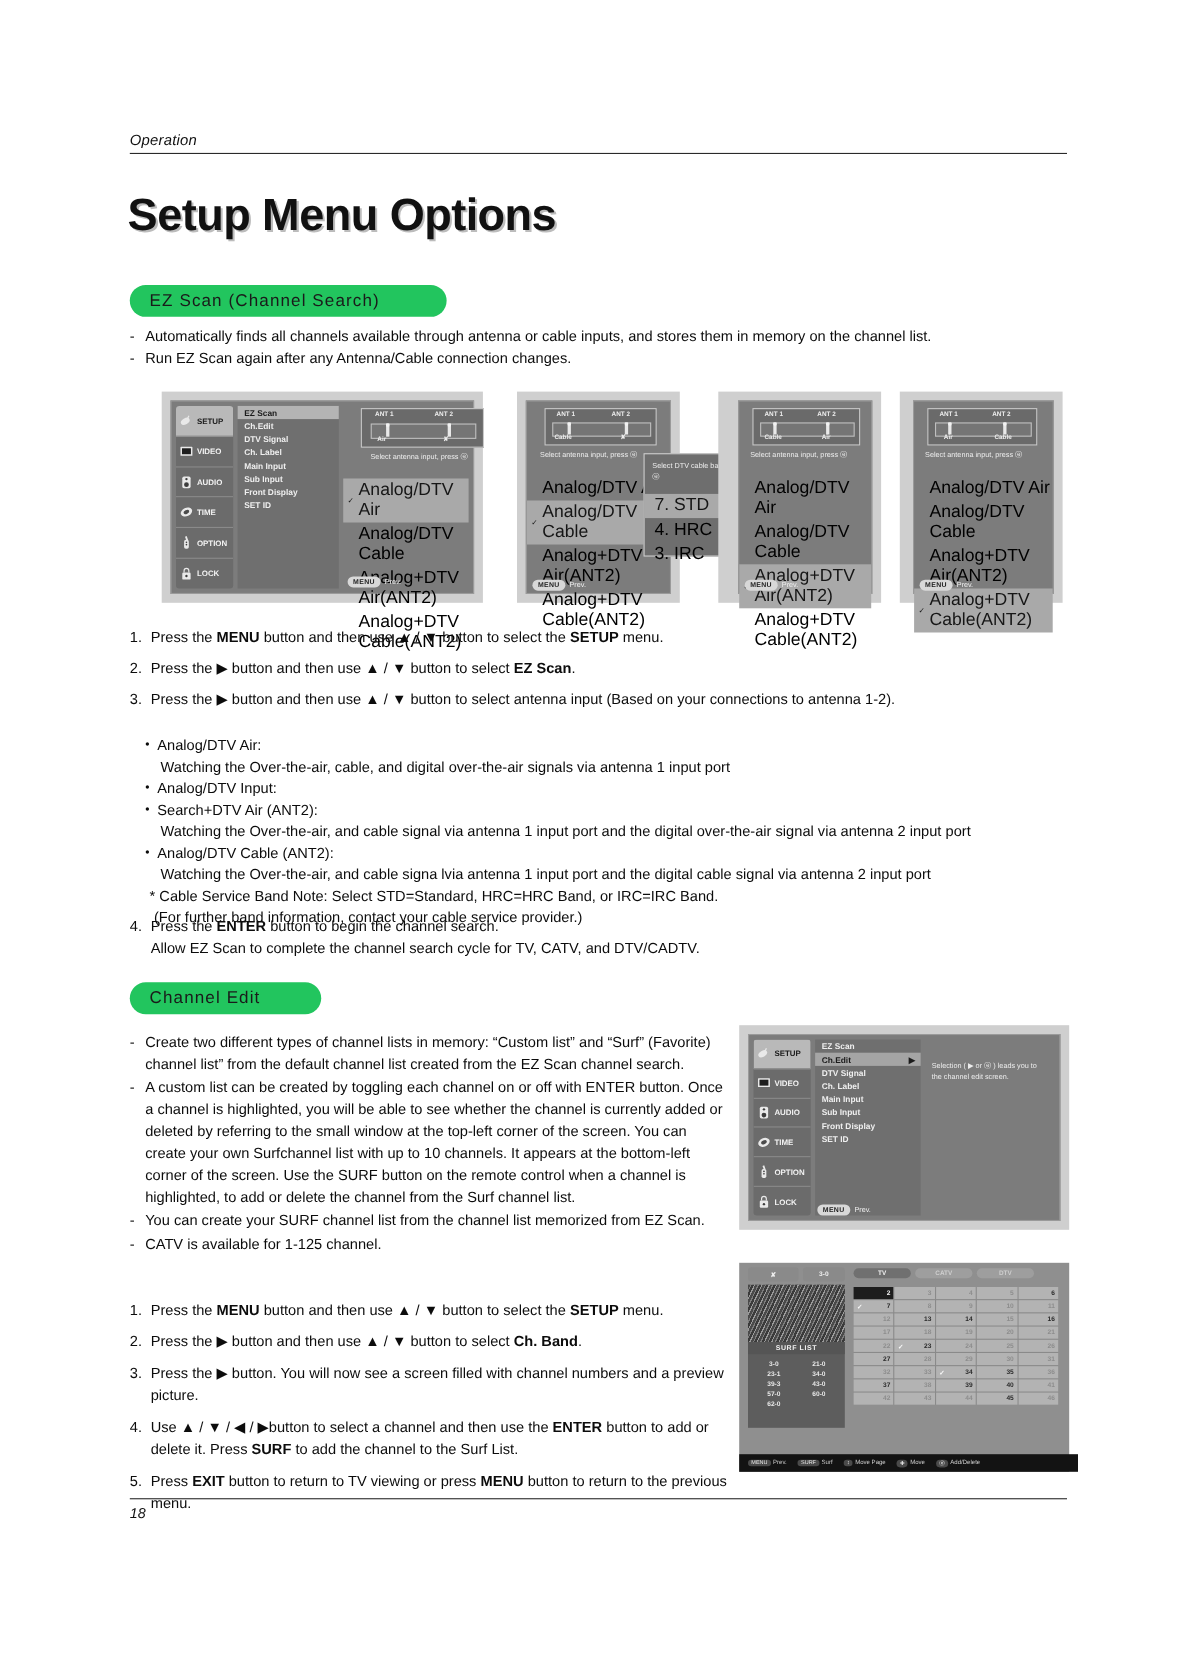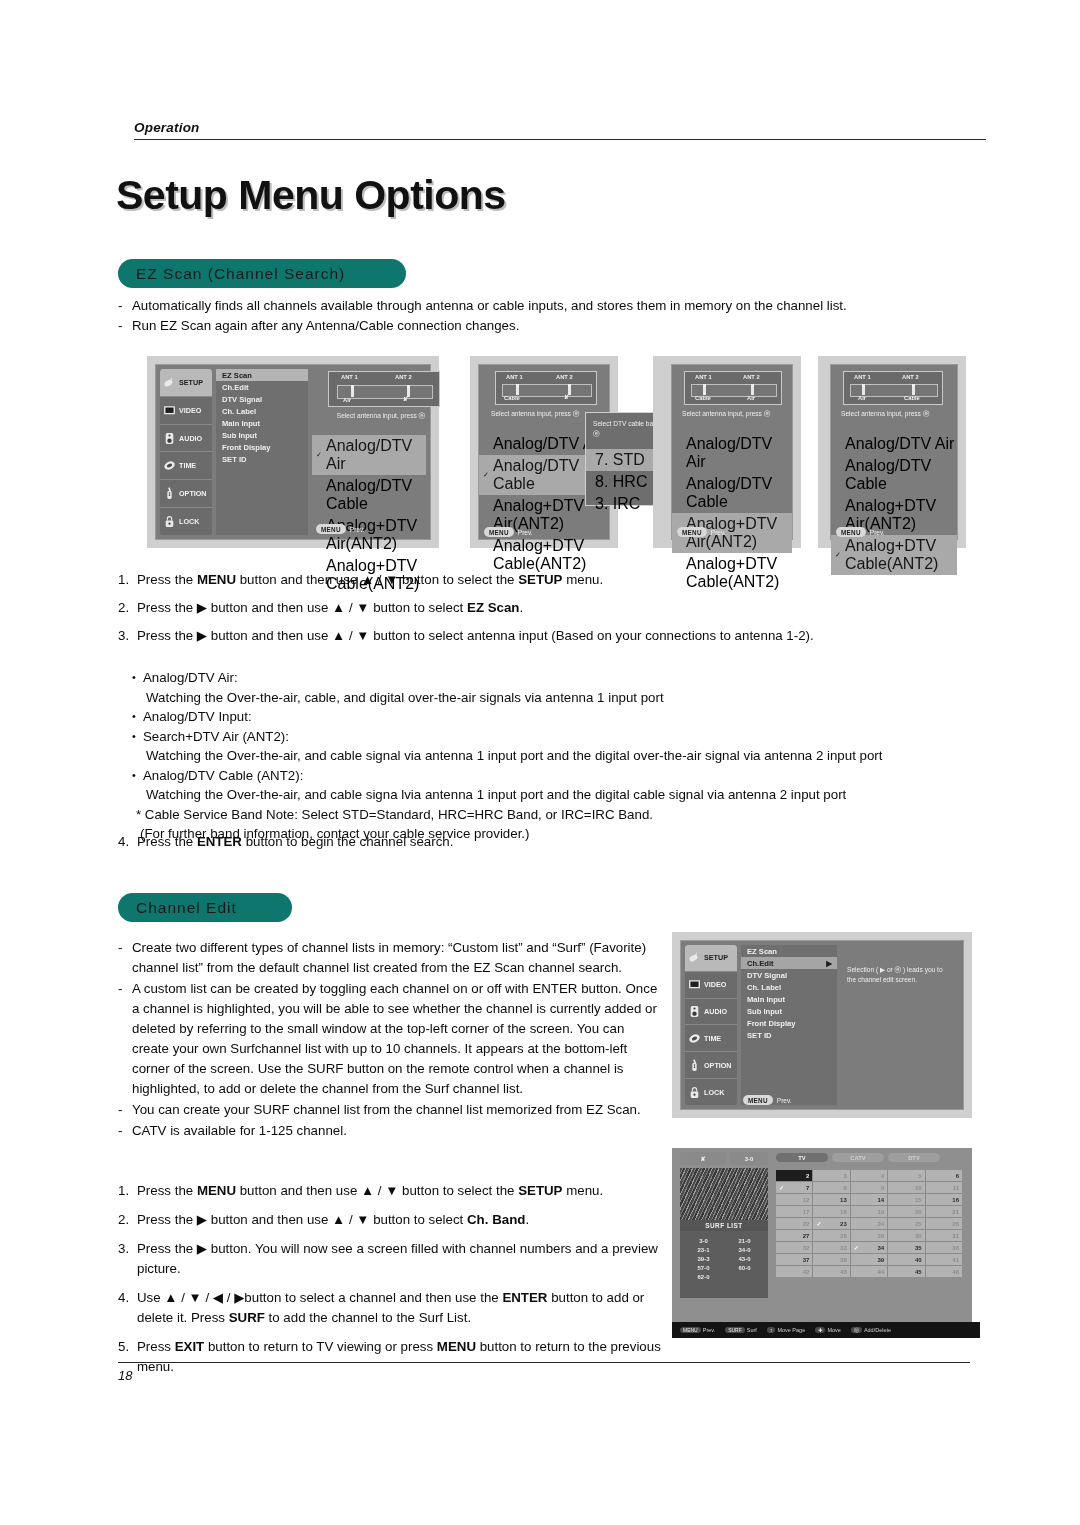--- a/index.html
+++ b/index.html
@@ -7,34 +7,34 @@
     width:1080px;height:1525px;
     background:#ffffff;
     font-family:"Liberation Sans", sans-serif;
     color:#000;
     position:relative;
     overflow:hidden;
   }
   .page{position:relative;width:1080px;height:1525px;}
 
   
-  .hdr{position:absolute;left:134px;top:120px;width:852px;font-weight:bold;}
+  .hdr{position:absolute;left:118px;top:120px;width:852px;}
   .hdr-label{font-style:italic;font-size:13.5px;color:#111;letter-spacing:.2px;}
   .hdr-rule{margin-top:4px;border-bottom:1px solid #2a2a2a;width:852px;}
 
   .title{
     position:absolute;left:116px;top:172px;
     font-size:41px;font-weight:bold;letter-spacing:-0.5px;
     color:#111;
     text-shadow:2px 2px 0 #bcbcbc;
   }
 
   
   .pill{
-    position:absolute;background:#0f766e;border-radius:16px;
+    position:absolute;background:#22c55e;border-radius:16px;
     font-size:15.5px;color:#1a1a1a;letter-spacing:1px;
     display:flex;align-items:center;padding-left:18px;
   }
   #pill-ez{left:118px;top:259px;width:270px;height:29px;}
   #pill-ce{left:118px;top:893px;width:156px;height:29px;}
 
   
   .bodytext{position:absolute;font-size:13.3px;line-height:20px;color:#0c0c0c;}
   .bodytext b{font-weight:bold;}
   .dashline{display:flex;}
@@ -292,21 +292,21 @@
       </div>
     </div>
 
     <div class="popup" style="left:585px;top:412px;width:100px;height:92px;">
       <div class="helptxt" style="left:7px;top:6px;width:88px;">Select DTV cable band, press ⓔ</div>
       <div style="position:absolute;left:0;top:36px;right:0;" id="bandopts">
           <div class="optrow sel" style="padding-left:9px">
             <span>7. STD</span>
           </div>
           <div class="optrow" style="padding-left:9px">
-            <span>8. HRC</span>
+            <span>4. HRC</span>
           </div>
           <div class="optrow" style="padding-left:9px">
             <span>3. IRC</span>
           </div>
         </div>
     </div>
 
     <div class="shot" style="left:653px;top:356px;width:148px;height:192px;">
       <div class="osd" style="left:18px;top:8px;right:8px;bottom:8px;">
         <div class="antbox" style="left:12px;top:6px;width:96px;height:32px;">
@@ -433,20 +433,21 @@
         <div class="indent">Watching the Over-the-air, and cable signa lvia antenna 1 input port and the digital cable signal via antenna 2 input port</div>
       </div>
       <div class="sub" style="padding-left:4px">* Cable Service Band Note: Select STD=Standard, HRC=HRC Band, or IRC=IRC Band.</div>
       <div class="sub" style="padding-left:8px">(For further band information, contact your cable service provider.)</div>
     </div>
   <div class="bodytext" id="step4">
       <div class="numline">
         <span class="n">4.</span>
         <span>Press the <b>ENTER</b> button to begin the channel search.</span>
       </div>
+      <div style="padding-left:19px">Allow EZ Scan to complete the channel search cycle for TV, CATV, and DTV/CADTV.</div>
     </div>
 
   <div class="pill" id="pill-ce">Channel Edit</div>
 
   <div class="bodytext" id="ce-body">
       <div class="dashline">
         <span class="d">-</span>
         <span>Create two different types of channel lists in memory: “Custom list” and “Surf” (Favorite) channel list” from the default channel list created from the EZ Scan channel search.</span>
       </div>
       <div class="dashline">

